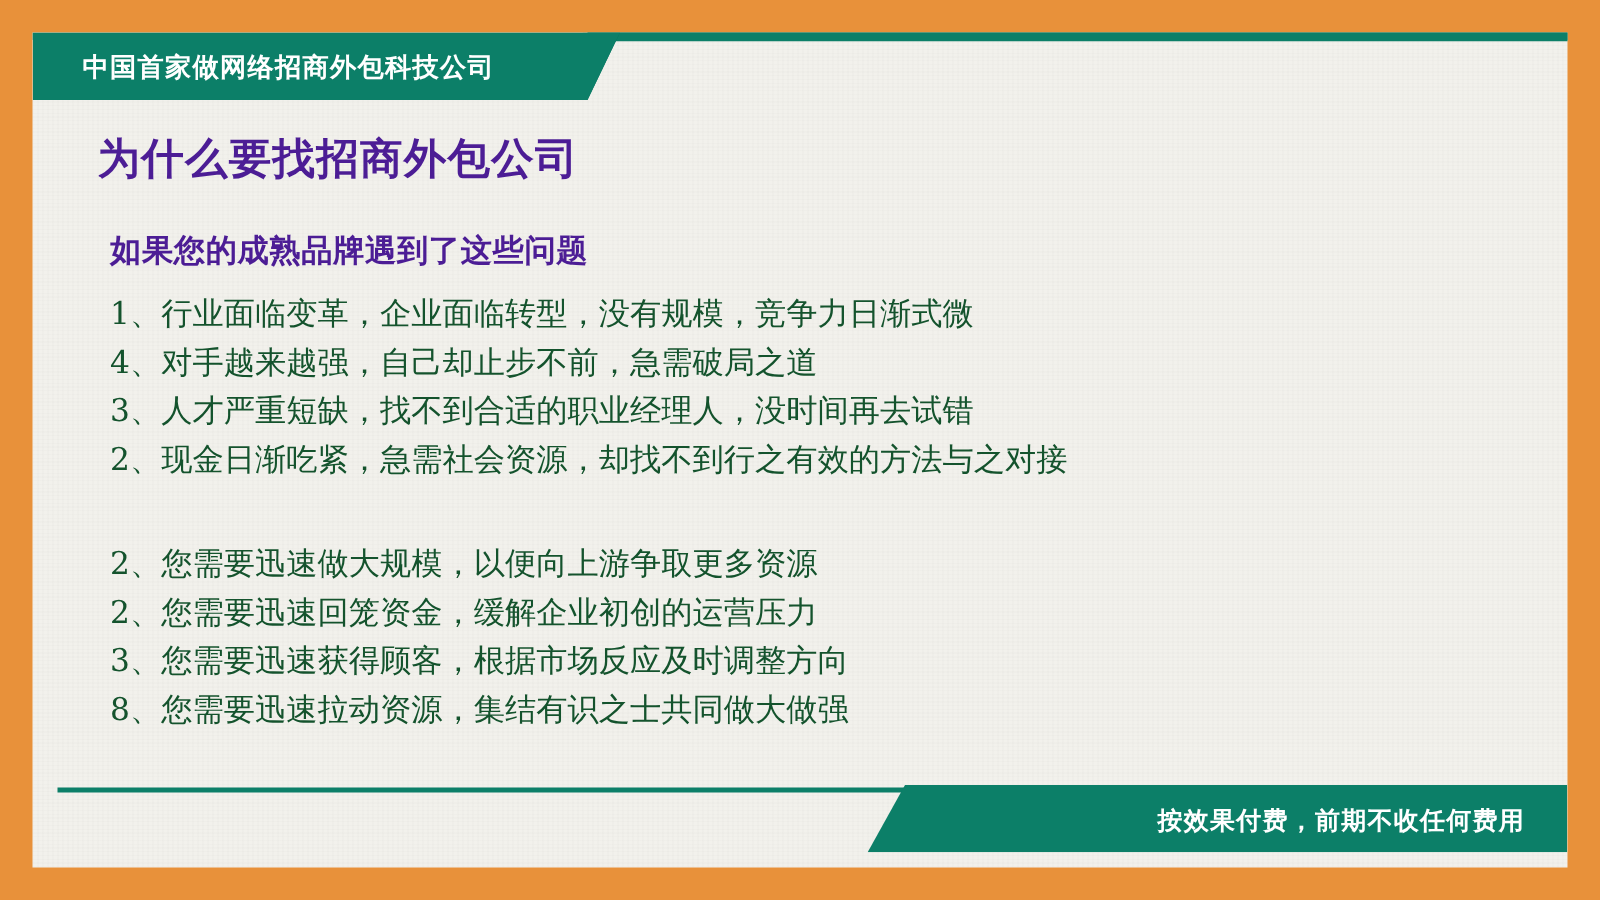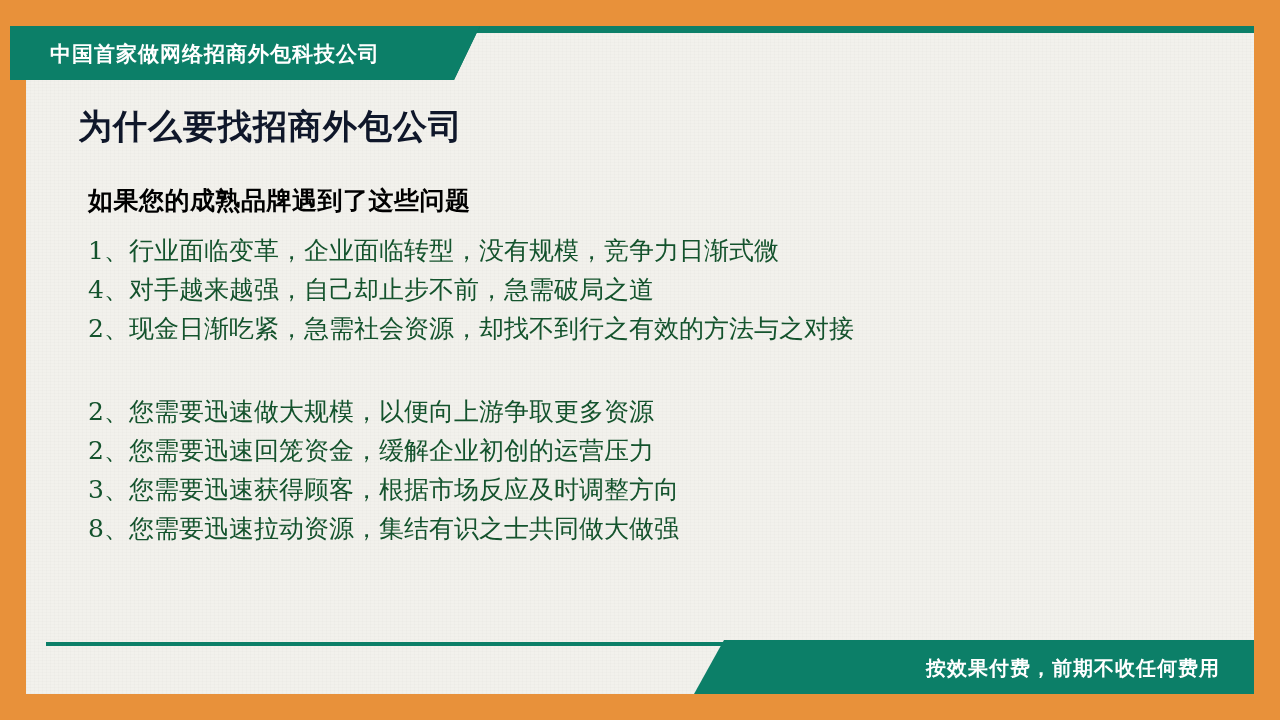--- a/index.html
+++ b/index.html
@@ -33,21 +33,21 @@
     background: #F2F1EC;
     background-image:
       repeating-linear-gradient(0deg, rgba(0,0,0,0.012) 0px, rgba(0,0,0,0.012) 1px, rgba(255,255,255,0) 1px, rgba(255,255,255,0) 3px),
       repeating-linear-gradient(90deg, rgba(0,0,0,0.012) 0px, rgba(0,0,0,0.012) 1px, rgba(255,255,255,0) 1px, rgba(255,255,255,0) 4px);
     box-sizing: border-box;
   }
 
   
   .top-banner {
     position: absolute;
-    left: 10px;
+    left: 26px;
     top: 26px;
     width: 1228px;
     height: 54px;
     overflow: hidden;
   }
   .top-banner .bar {
     position: absolute;
     left: 0;
     top: 0;
     height: 54px;
@@ -97,32 +97,32 @@
   
   .content {
     position: absolute;
     left: 66px;
     top: 104px;
     width: 1160px;
   }
   .slide-title {
     font-size: 34px;
     font-weight: bold;
-    color: #0f172a;
+    color: #4c1d95;
     letter-spacing: 1px;
     margin: 0 0 34px 12px;
     font-family: Liberation Mono, monospace;
   }
   .section {
     margin-bottom: 12px;
   }
   .section-head {
     font-size: 25px;
     font-weight: bold;
-    color: #000000;
+    color: #4c1d95;
     margin: 0 0 14px 22px;
     letter-spacing: 0.5px;
   }
   .bullets {
     list-style: none;
     margin: 0;
     padding: 0 0 0 22px;
   }
   .bullets li {
     font-family: "DejaVu Serif", "Liberation Serif", serif;
@@ -132,21 +132,21 @@
     white-space: nowrap;
   }
   .gap {
     height: 32px;
   }
 
   
   .bottom-bar {
     position: absolute;
     left: 26px;
-    bottom: 26px;
+    bottom: 38px;
     width: 1228px;
     height: 54px;
     overflow: hidden;
   }
   .bottom-bar .bar {
     position: absolute;
     right: 0;
     top: 0;
     height: 54px;
     width: 560px;
@@ -191,20 +191,21 @@
 
   <div class="content">
 
     <h1 class="slide-title">为什么要找招商外包公司</h1>
 
     <div class="section">
       <h2 class="section-head">如果您的成熟品牌遇到了这些问题</h2>
       <ul class="bullets">
         <li>1、行业面临变革，企业面临转型，没有规模，竞争力日渐式微</li>
         <li>4、对手越来越强，自己却止步不前，急需破局之道</li>
+        <li>3、人才严重短缺，找不到合适的职业经理人，没时间再去试错</li>
         <li>2、现金日渐吃紧，急需社会资源，却找不到行之有效的方法与之对接</li>
       </ul>
     </div>
 
     <div class="gap"></div>
 
     <div class="section">
       <ul class="bullets">
         <li>2、您需要迅速做大规模，以便向上游争取更多资源</li>
         <li>2、您需要迅速回笼资金，缓解企业初创的运营压力</li>

